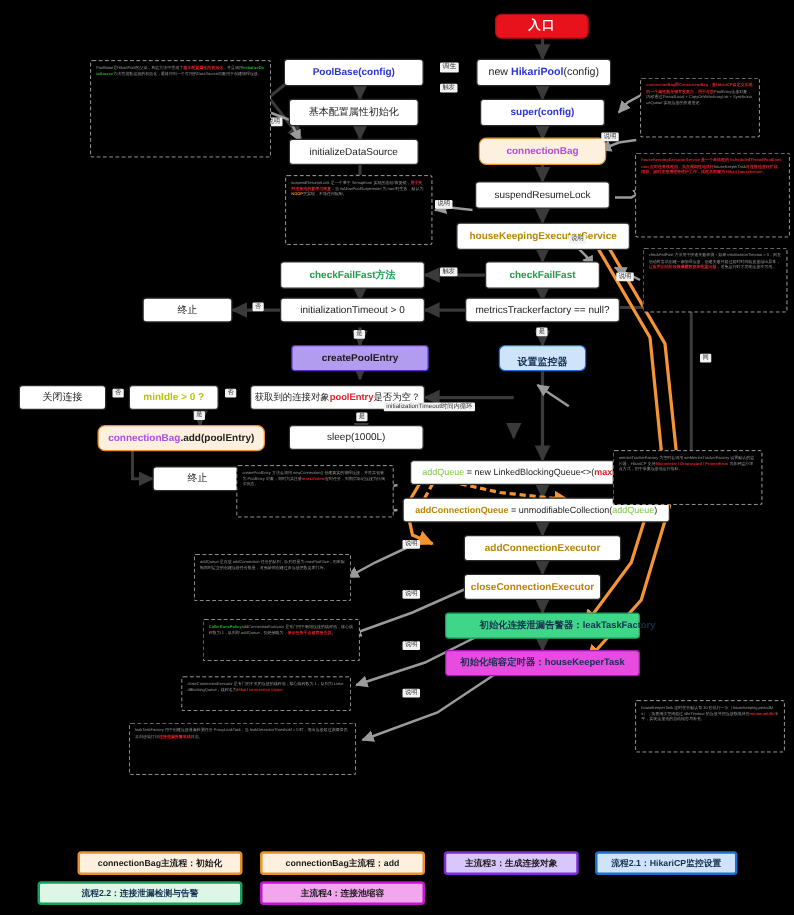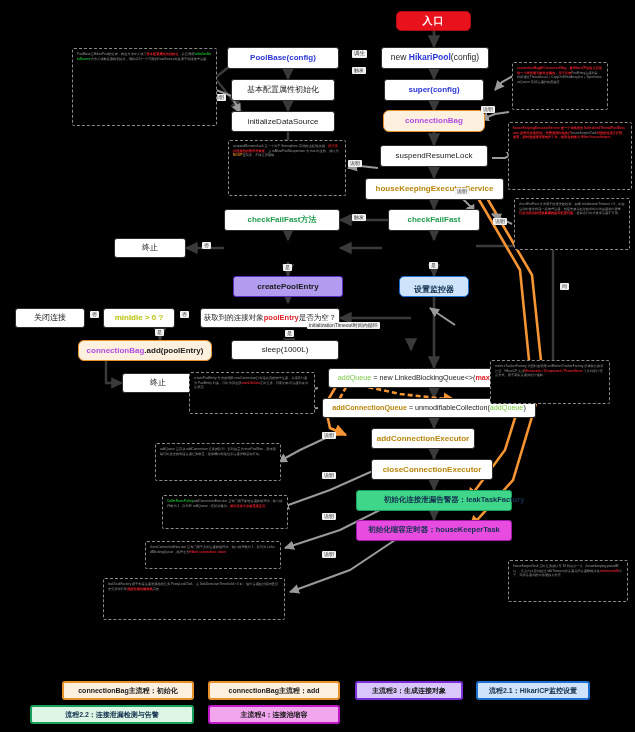--- a/index.html
+++ b/index.html
@@ -165,21 +165,27 @@
   </div>
 
   <div class="node" style="left:224px;top:209px;width:116px;height:22px;">
     <span class="green-t">checkFailFast方法</span>
   </div>
 
   <div class="node" style="left:388px;top:209px;width:92px;height:22px;">
     <span class="green-t">checkFailFast</span>
   </div>
 
-
+  <div class="node" style="left:224px;top:238px;width:116px;height:20px;">
+    <span>initializationTimeout &gt; 0</span>
+  </div>
+
+  <div class="node" style="left:372px;top:238px;width:124px;height:20px;">
+    <span>metricsTrackerfactory == null?</span>
+  </div>
 
   <div class="node" style="left:114px;top:238px;width:72px;height:20px;">
     <span>终止</span>
   </div>
 
   <div class="node purple-node bold" style="left:233px;top:276px;width:110px;height:21px;">
     <span>createPoolEntry</span>
   </div>
 
   <div class="node blue-node bold" style="left:399px;top:276px;width:70px;height:21px;align-items:flex-end;">
@@ -211,25 +217,25 @@
   </div>
 
   <div class="node" style="left:328px;top:368px;width:204px;height:20px;font-size:7.2px;">
     <span><span class="lgreen-t">addQueue</span><span> = new LinkedBlockingQueue&lt;&gt;(</span><span class="red-t bold">maxPoolSize</span><span>)</span></span>
   </div>
 
   <div class="node" style="left:322px;top:398px;width:214px;height:20px;font-size:7.2px;">
     <span><span class="gold-t">addConnectionQueue</span><span> = unmodifiableCollection(</span><span class="lgreen-t">addQueue</span><span>)</span></span>
   </div>
 
-  <div class="node" style="left:371px;top:428px;width:104px;height:21px;">
+  <div class="node" style="left:371px;top:428px;width:126px;height:21px;">
     <span class="gold-t">addConnectionExecutor</span>
   </div>
 
-  <div class="node" style="left:371px;top:459px;width:122px;height:21px;">
+  <div class="node" style="left:371px;top:459px;width:110px;height:21px;">
     <span class="gold-t">closeConnectionExecutor</span>
   </div>
 
   <div class="node green-node bold" style="left:356px;top:490px;width:156px;height:21px;font-size:7.5px;padding-left:44px;">
     <span>初始化连接泄漏告警器：leakTaskFactory</span>
   </div>
 
   <div class="node magenta-node bold" style="left:356px;top:520px;width:156px;height:21px;font-size:7.5px;">
     <span>初始化缩容定时器：houseKeeperTask</span>
   </div>

